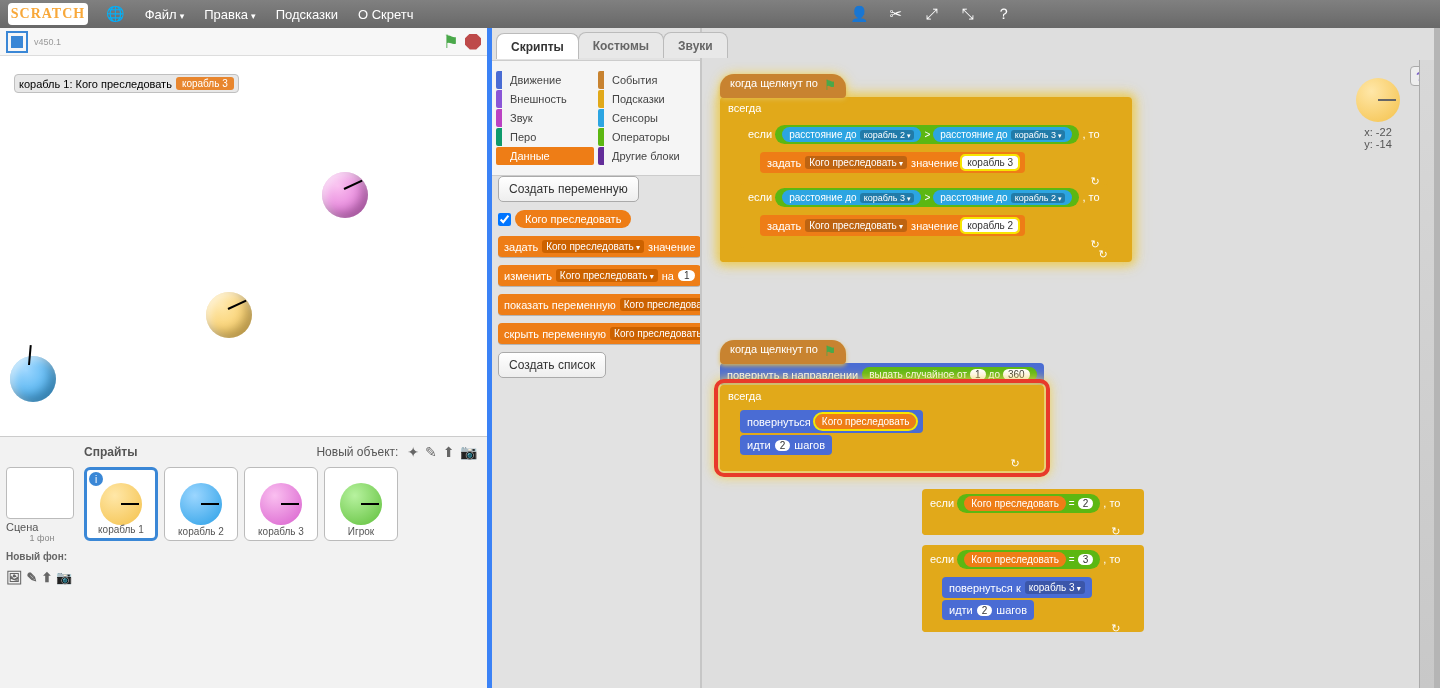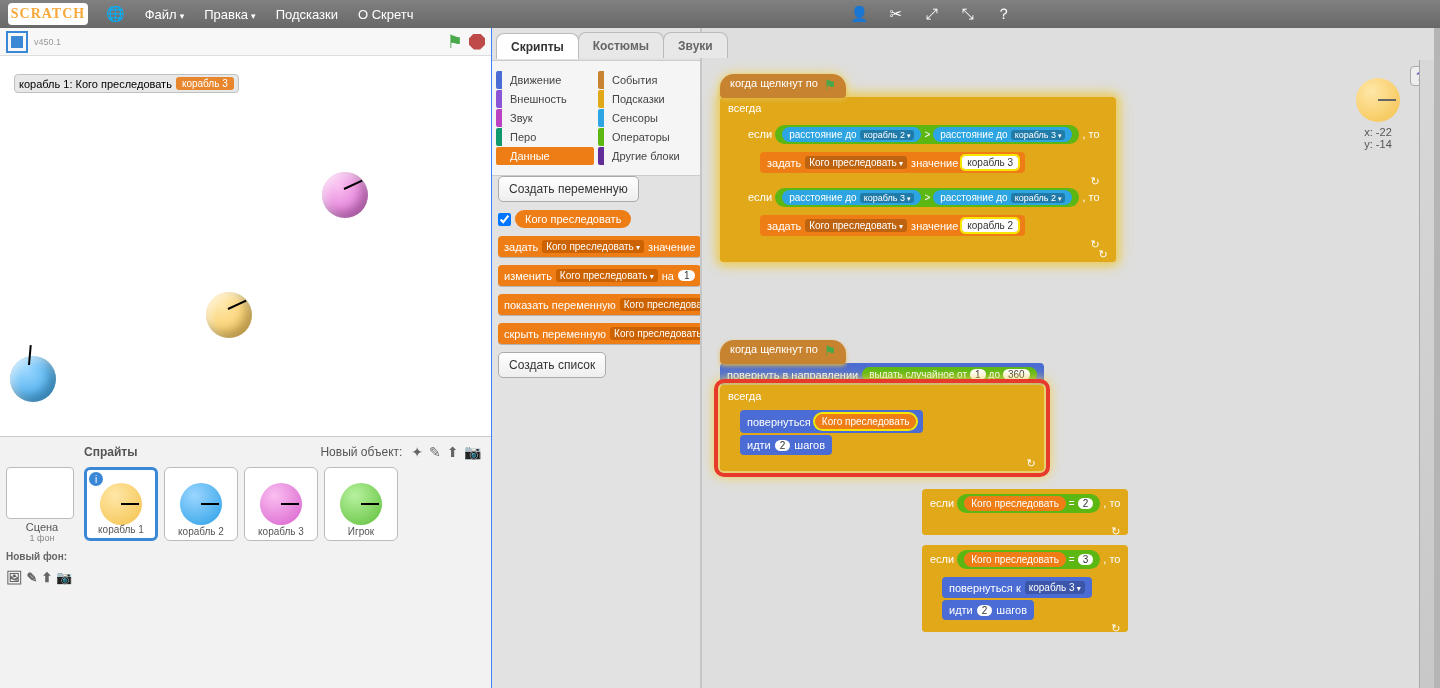--- a/index.html
+++ b/index.html
@@ -10,21 +10,21 @@
 .menubar .logo { width: 80px; height: 22px; background: #fff; border-radius: 4px; display: inline-flex; align-items: center; justify-content: center; font-weight: bold; color: #f8a83a; font-family: "Comic Sans MS", cursive; letter-spacing: 1px; font-size: 14px; }
 .menubar .menuitem { cursor: pointer; position: relative; padding: 0 2px; }
 .menubar .menuitem.hasdrop::after { content: "▾"; font-size: 9px; margin-left: 3px; }
 .menubar .globe { font-size: 15px; }
 .menubar .spacer { flex: 1; }
 .menubar .icon-btn { width: 20px; height: 20px; display: inline-flex; align-items: center; justify-content: center; cursor: pointer; font-size: 15px; }
 
 .workspace { display: flex; height: 660px; }
 
 
-.leftcol { width: 492px; display: flex; flex-direction: column; border-right: 1px solid #3b82f6; background: #fff; }
+.leftcol { width: 492px; display: flex; flex-direction: column; border-right: 5px solid #3b82f6; background: #fff; }
 
 
 .stage-head { height: 28px; background: #f7f7f7; border-bottom: 1px solid #ddd; display: flex; align-items: center; padding: 0 6px; gap: 6px; }
 .stage-head .full-icon { width: 22px; height: 22px; border: 2px solid #3a87d6; display: inline-block; position: relative; }
 .stage-head .full-icon::after { content: ""; position: absolute; inset: 3px; background: #3a87d6; }
 .stage-head .ver { font-size: 9px; color: #999; }
 .stage-head .flex { flex: 1; }
 .green-flag { color: #4aa84a; font-size: 18px; cursor: pointer; }
 .stop-btn { width: 16px; height: 16px; background: #be4a4a; display: inline-block; clip-path: polygon(30% 0%, 70% 0%, 100% 30%, 100% 70%, 70% 100%, 30% 100%, 0% 70%, 0% 30%); cursor: pointer; }
 
@@ -44,21 +44,21 @@
 .sprite-panel { flex: 1; background: #f2f2f2; border-top: 1px solid #ccc; padding: 4px 6px; }
 .sprite-head { display: flex; align-items: center; height: 22px; color: #555; font-size: 12px; }
 .sprite-head .lbl { font-weight: bold; margin-left: 78px; }
 .sprite-head .flex { flex: 1; }
 .sprite-head .new { color: #555; font-size: 12px; margin-right: 6px; }
 .sprite-head .tool-ic { margin: 0 3px; color: #666; font-size: 14px; cursor: pointer; }
 .sprite-row { display: flex; gap: 6px; margin-top: 4px; }
 
 .scene-col { width: 72px; }
 .scene-thumb { width: 68px; height: 52px; background: #fff; border: 1px solid #bbb; border-radius: 4px; }
-.scene-lbl { text-align: center; font-size: 11px; color: #555; margin-top: 2px; }
+.scene-lbl { font-size: 11px; color: #555; margin-top: 2px; }
 .scene-sub { text-align: center; font-size: 9px; color: #888; }
 .backdrop-row { font-size: 10px; color: #666; margin-top: 8px; display: flex; gap: 4px; align-items: center; font-weight: bold; }
 .backdrop-row .tool-ic { font-size: 13px; }
 
 .sprite-thumb { width: 74px; height: 74px; background: #fff; border: 1px solid #bbb; border-radius: 6px; position: relative; display: flex; flex-direction: column; align-items: center; justify-content: center; cursor: pointer; }
 .sprite-thumb.selected { border: 3px solid #3a87d6; }
 .sprite-thumb .info-i { position: absolute; top: 2px; left: 2px; width: 14px; height: 14px; background: #3a87d6; color: #fff; border-radius: 50%; font-size: 10px; display: flex; align-items: center; justify-content: center; }
 .sp-ball { width: 42px; height: 42px; border-radius: 50%; position: relative; }
 .sp-ball::after { content: ""; position: absolute; width: 18px; height: 2px; background: #000; top: 48%; left: 50%; }
 .sp-ball.y { background: radial-gradient(circle at 35% 30%, #ffe7a8, #f4c14a); }
@@ -101,21 +101,21 @@
 .canvas::after { content: ""; position: absolute; right: 0; top: 32px; bottom: 0; width: 14px; background: linear-gradient(#d8d8d8,#c8c8c8); border-left: 1px solid #aaa; }
 
 .hint-sprite { position: absolute; right: 34px; top: 50px; text-align: center; font-size: 11px; color: #555; }
 .hint-sprite .sball { width: 44px; height: 44px; border-radius: 50%; background: radial-gradient(circle at 35% 30%, #ffe7a8, #f4c14a); margin: 0 auto 4px; position: relative; }
 .hint-sprite .sball::after { content: ""; position: absolute; width: 18px; height: 2px; background: #666; top: 48%; left: 50%; }
 
 .stack { position: absolute; }
 
 
 .hat { background: #c88330; color: #fff; border-radius: 14px 14px 4px 4px; padding: 3px 10px 5px 10px; font-size: 11px; display: inline-flex; gap: 6px; box-shadow: 0 2px 4px rgba(226,186,73,0.9); }
-.c-block { background: #e1a91a; color: #fff; border-radius: 4px; padding: 5px 8px 8px 8px; font-size: 11px; margin-top: -1px; box-shadow: 0 0 8px 3px rgba(228,197,90,0.7); }
+.c-block { background: #e1a91a; color: #fff; border-radius: 4px; padding: 5px 24px 8px 8px; font-size: 11px; margin-top: -1px; box-shadow: 0 0 8px 3px rgba(228,197,90,0.7); }
 .c-block .label { display: inline-block; margin-bottom: 4px; }
 .c-inner { background: rgba(0,0,0,0); border-left: 14px solid #e1a91a; margin-left: -8px; padding: 4px 0 4px 6px; display: flex; flex-direction: column; gap: 2px; align-items: flex-start; }
 .c-bottom { height: 12px; background: #e1a91a; margin: 0 -8px -8px -8px; border-radius: 0 0 4px 4px; position: relative; }
 .c-bottom::after { content: "↻"; position: absolute; right: 8px; top: -2px; color: #fff; font-size: 11px; }
 
 .sb { border-radius: 4px; padding: 4px 7px; font-size: 11px; color: #fff; display: inline-flex; align-items: center; gap: 4px; white-space: nowrap; }
 .sb.orange { background: #ee7d16; }
 .sb.blue   { background: #4a6cd4; }
 .sb .dd    { background: rgba(0,0,0,.2); border-radius: 3px; padding: 1px 4px; font-size: 10px; }
 .sb .dd::after { content: " ▾"; font-size: 8px; }

